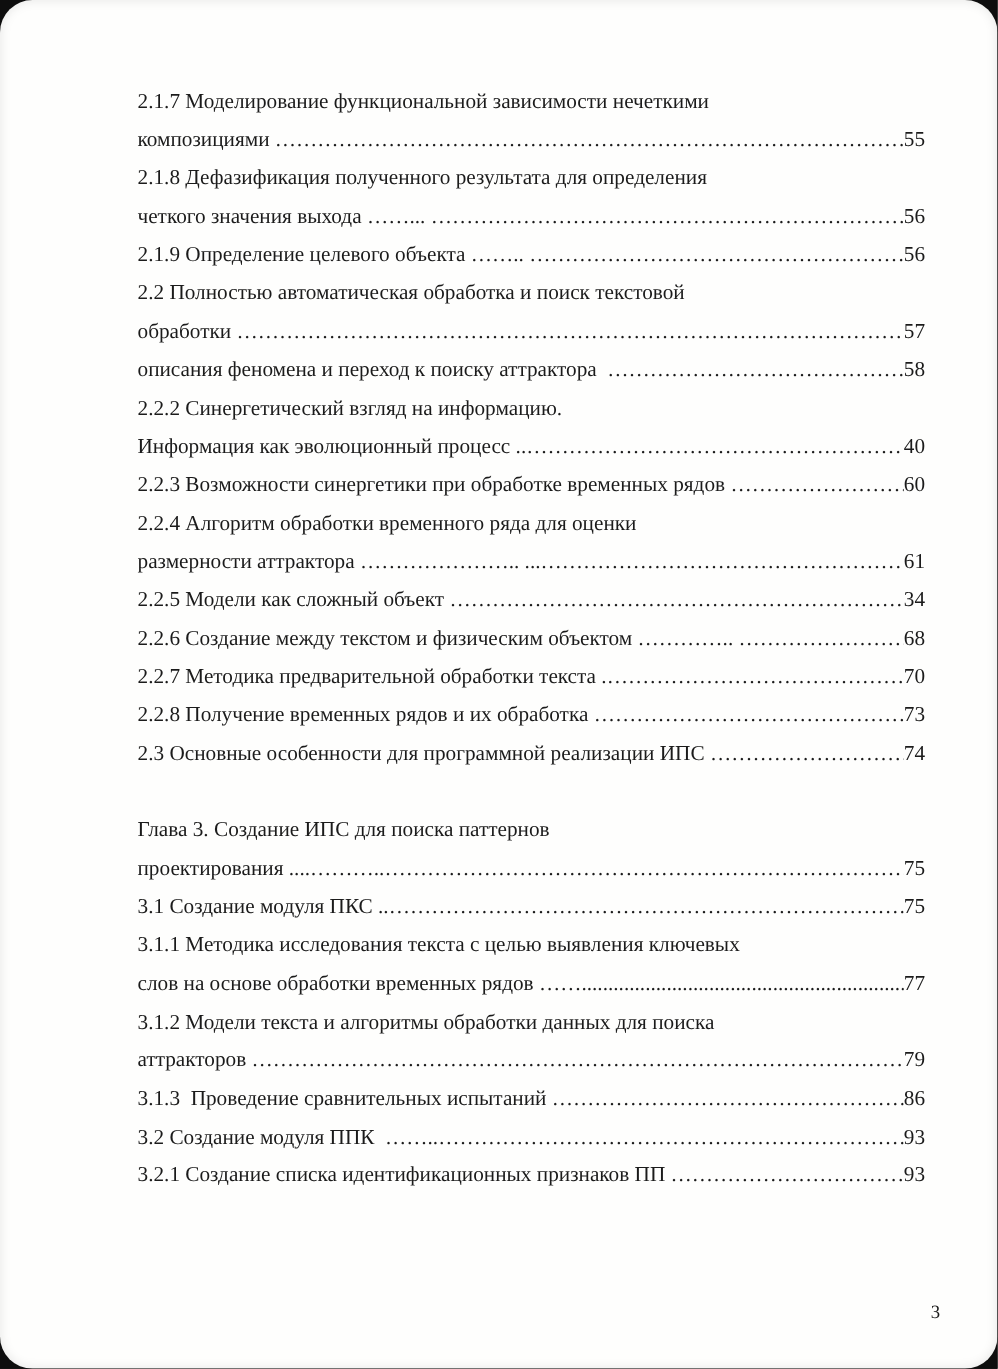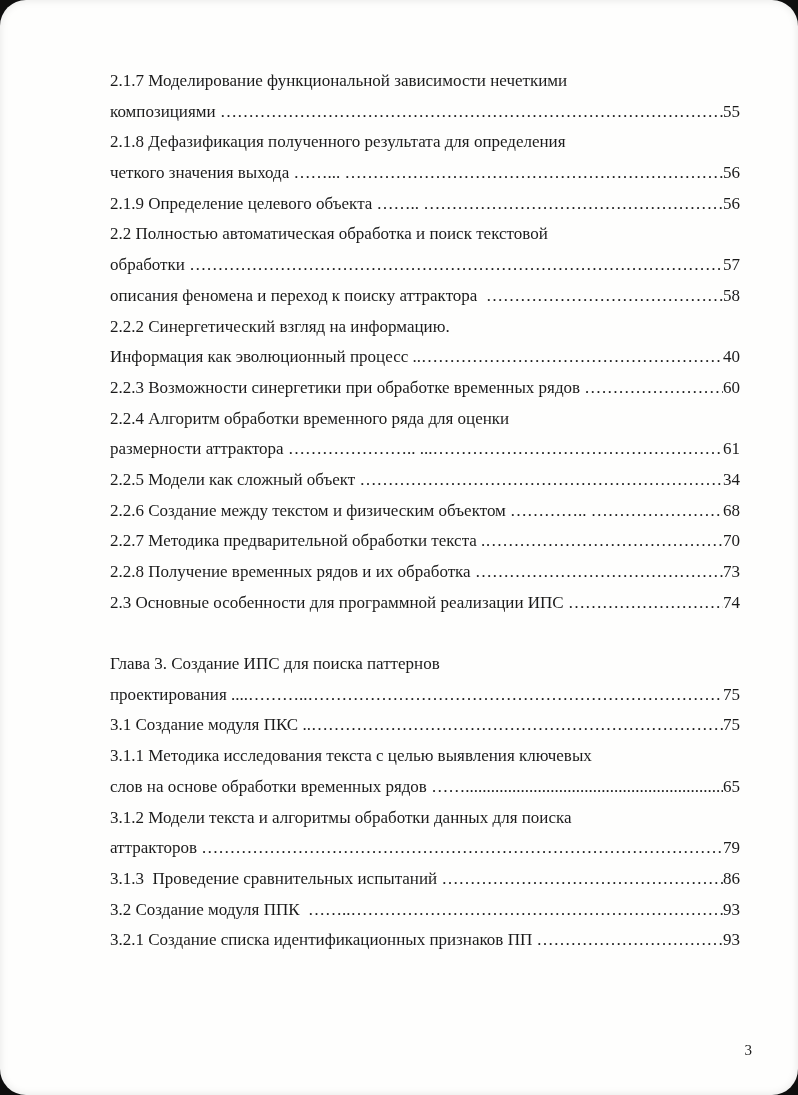--- a/index.html
+++ b/index.html
@@ -160,21 +160,21 @@
           <span class="t">3.1 Создание модуля ПКС ..</span>
           <span class="leader">……………………………………………………………………………………………………………………………</span>
           <span class="pg">75</span>
         </div>
         <div class="line">
           <span class="t">3.1.1 Методика исследования текста с целью выявления ключевых</span>
         </div>
         <div class="line">
           <span class="t">слов на основе обработки временных рядов ……</span>
           <span class="leader">.......................................................................................................</span>
-          <span class="pg">65</span>
+          <span class="pg">77</span>
         </div>
         <div class="line">
           <span class="t">3.1.2 Модели текста и алгоритмы обработки данных для поиска</span>
         </div>
         <div class="line">
           <span class="t">аттракторов </span>
           <span class="leader">……………………………………………………………………………………………………………………………</span>
           <span class="pg">79</span>
         </div>
         <div class="line">

